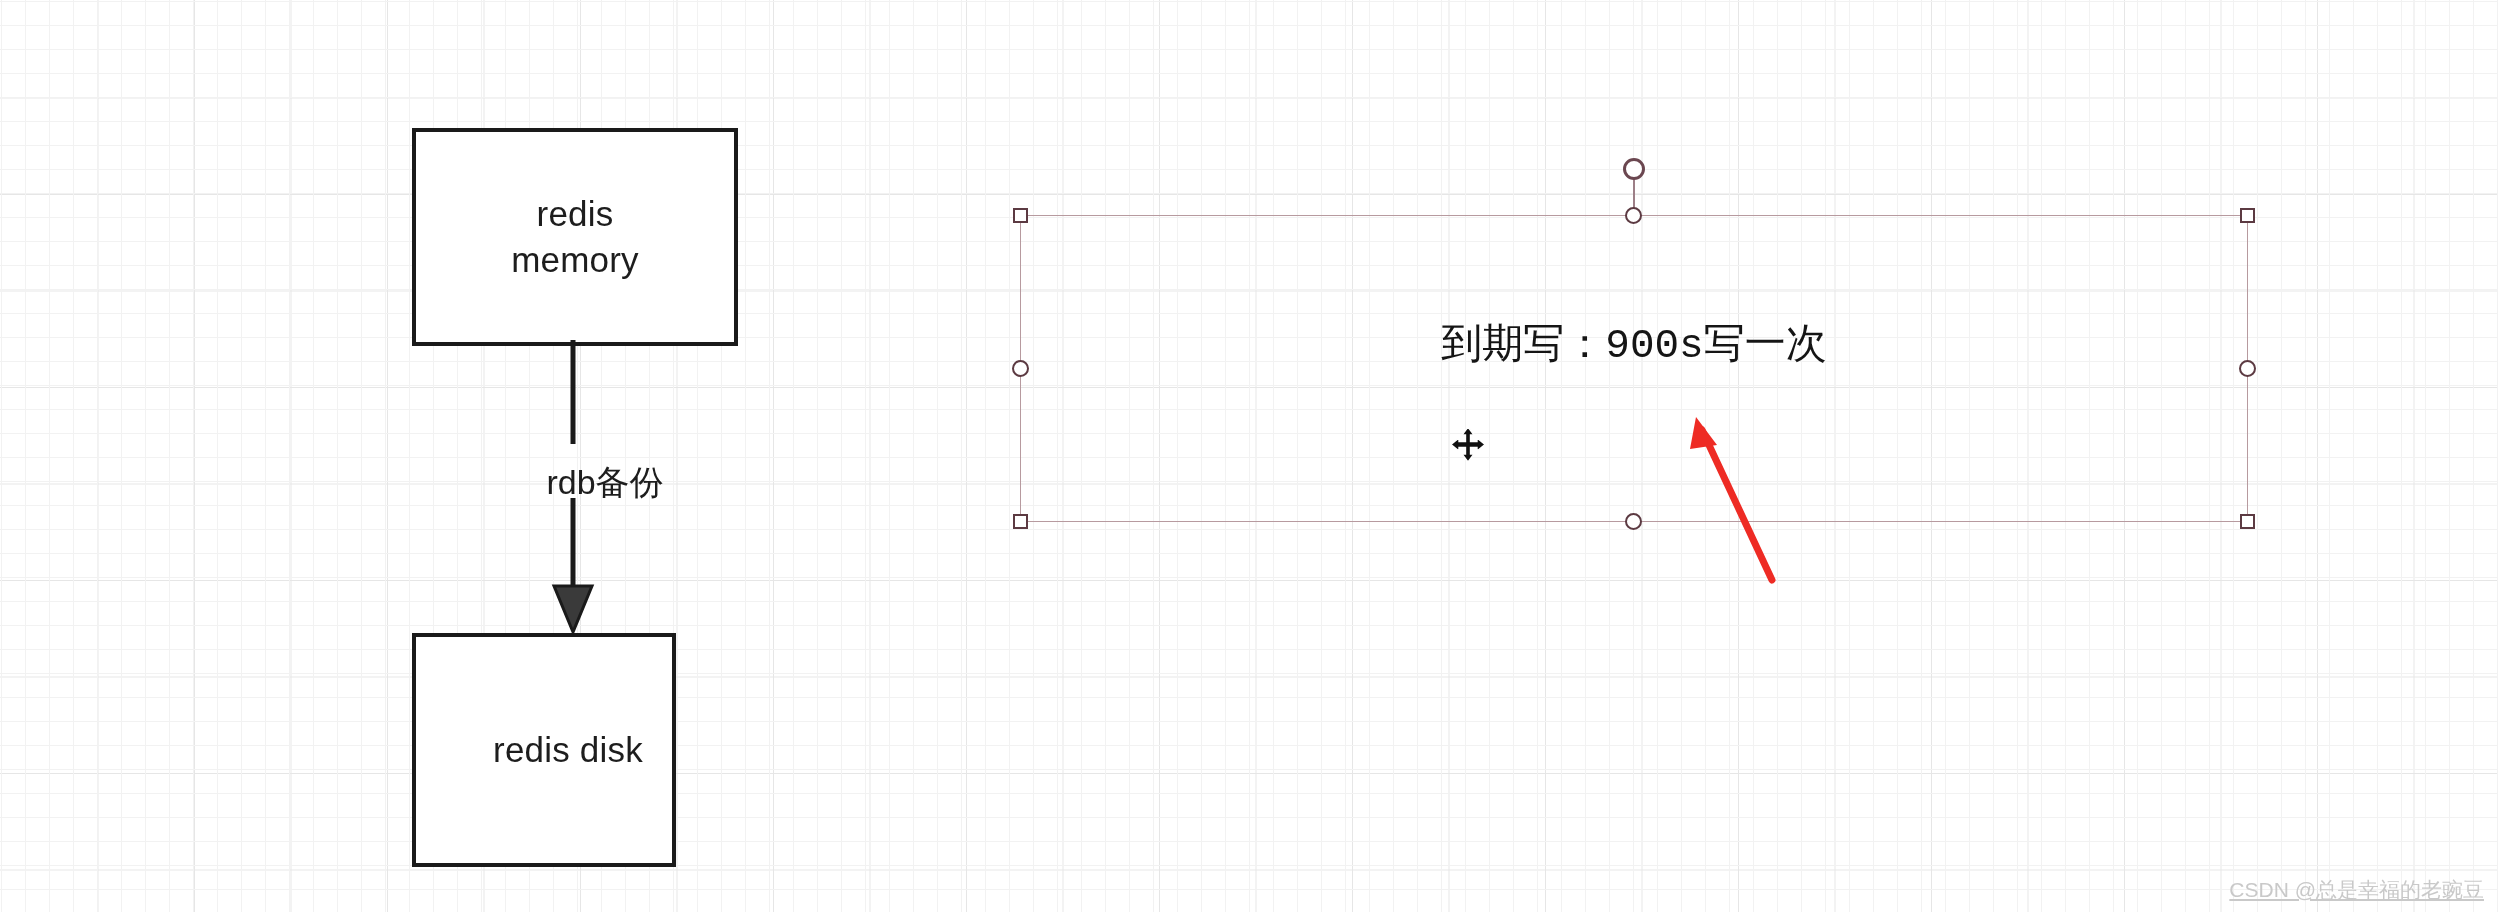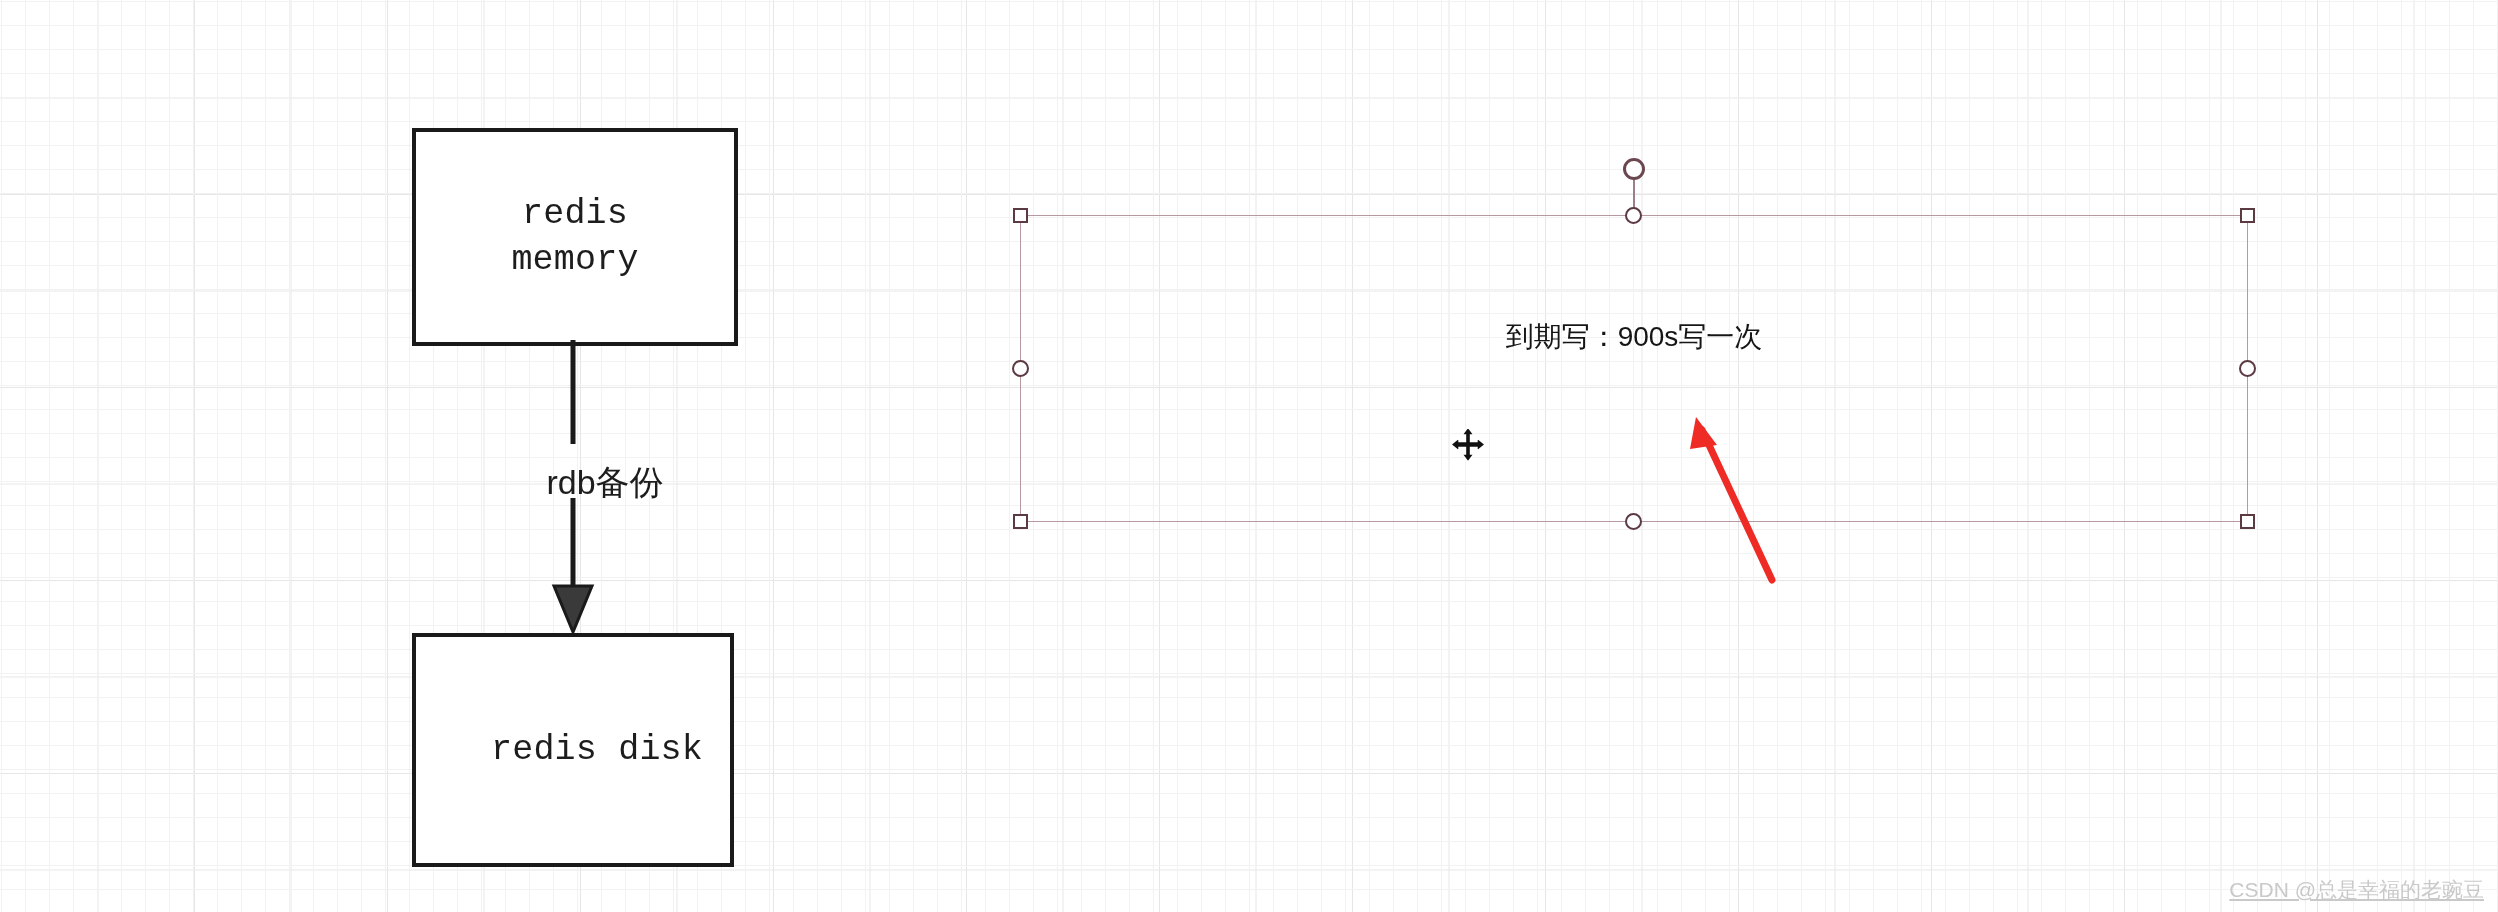--- a/index.html
+++ b/index.html
@@ -36,24 +36,23 @@
     border: 4px solid #1a1a1a;
     background: #ffffff;
     display: flex;
     align-items: center;
     justify-content: center;
     text-align: center;
     color: #1d1d1d;
     font-size: 35px;
     line-height: 1.32;
     letter-spacing: 0.2px;
-    font-family: Liberation Mono, monospace;
   }
   #box-memory { left: 412px; top: 128px; width: 326px; height: 218px; }
-  #box-disk   { left: 412px; top: 633px; width: 322px; height: 234px; padding-left: 48px; }
+  #box-disk   { left: 412px; top: 633px; width: 264px; height: 234px; padding-left: 48px; }
 
   
   .flow-arrow-svg {
     position: absolute;
     left: 500px;
     top: 340px;
     width: 170px;
     height: 300px;
     overflow: visible;
   }
@@ -128,23 +127,24 @@
   }
 
   
   #note-text {
     position: absolute;
     left: 1020px;
     top: 318px;
     width: 1228px;
     text-align: center;
     color: #151515;
-    font-size: 28px;
+    font-size: 41px;
     line-height: 1.37;
     white-space: nowrap;
+    font-family: Liberation Mono, monospace;
   }
   #note-text .line { display: block; }
 
   
   #move-cursor {
     position: absolute;
     left: 1447px;
     top: 424px;
     width: 42px;
     height: 42px;

